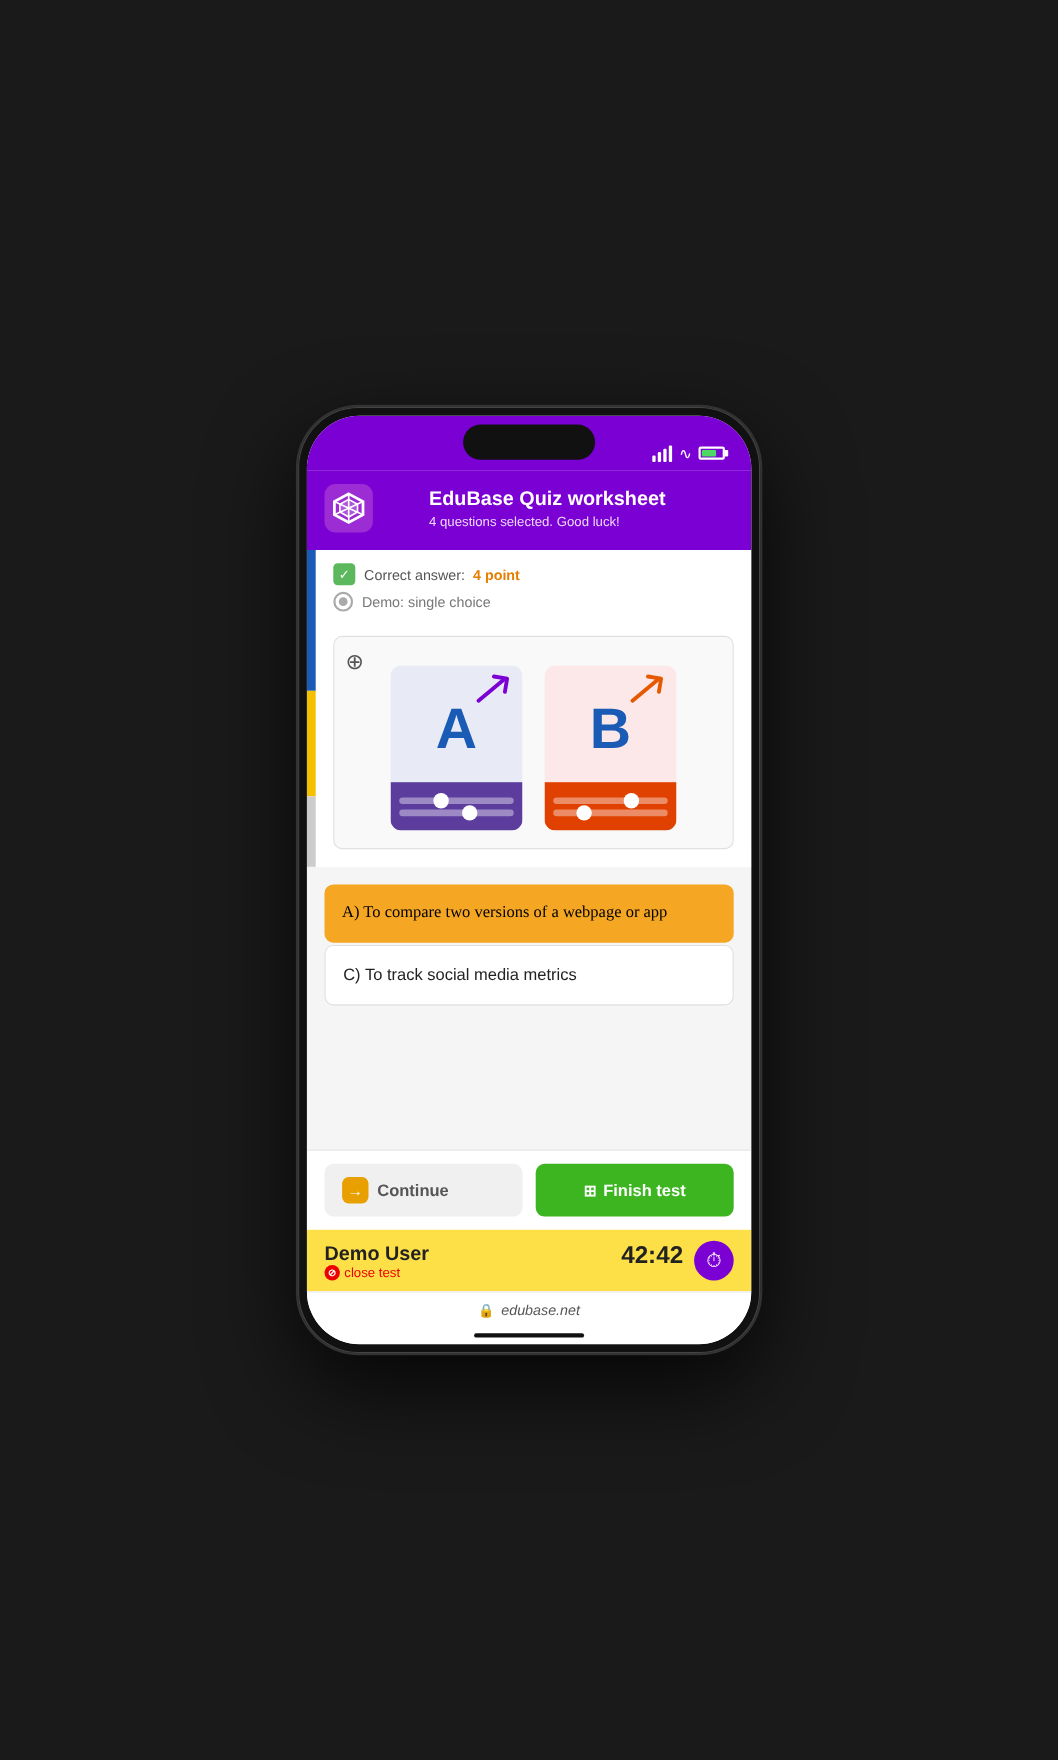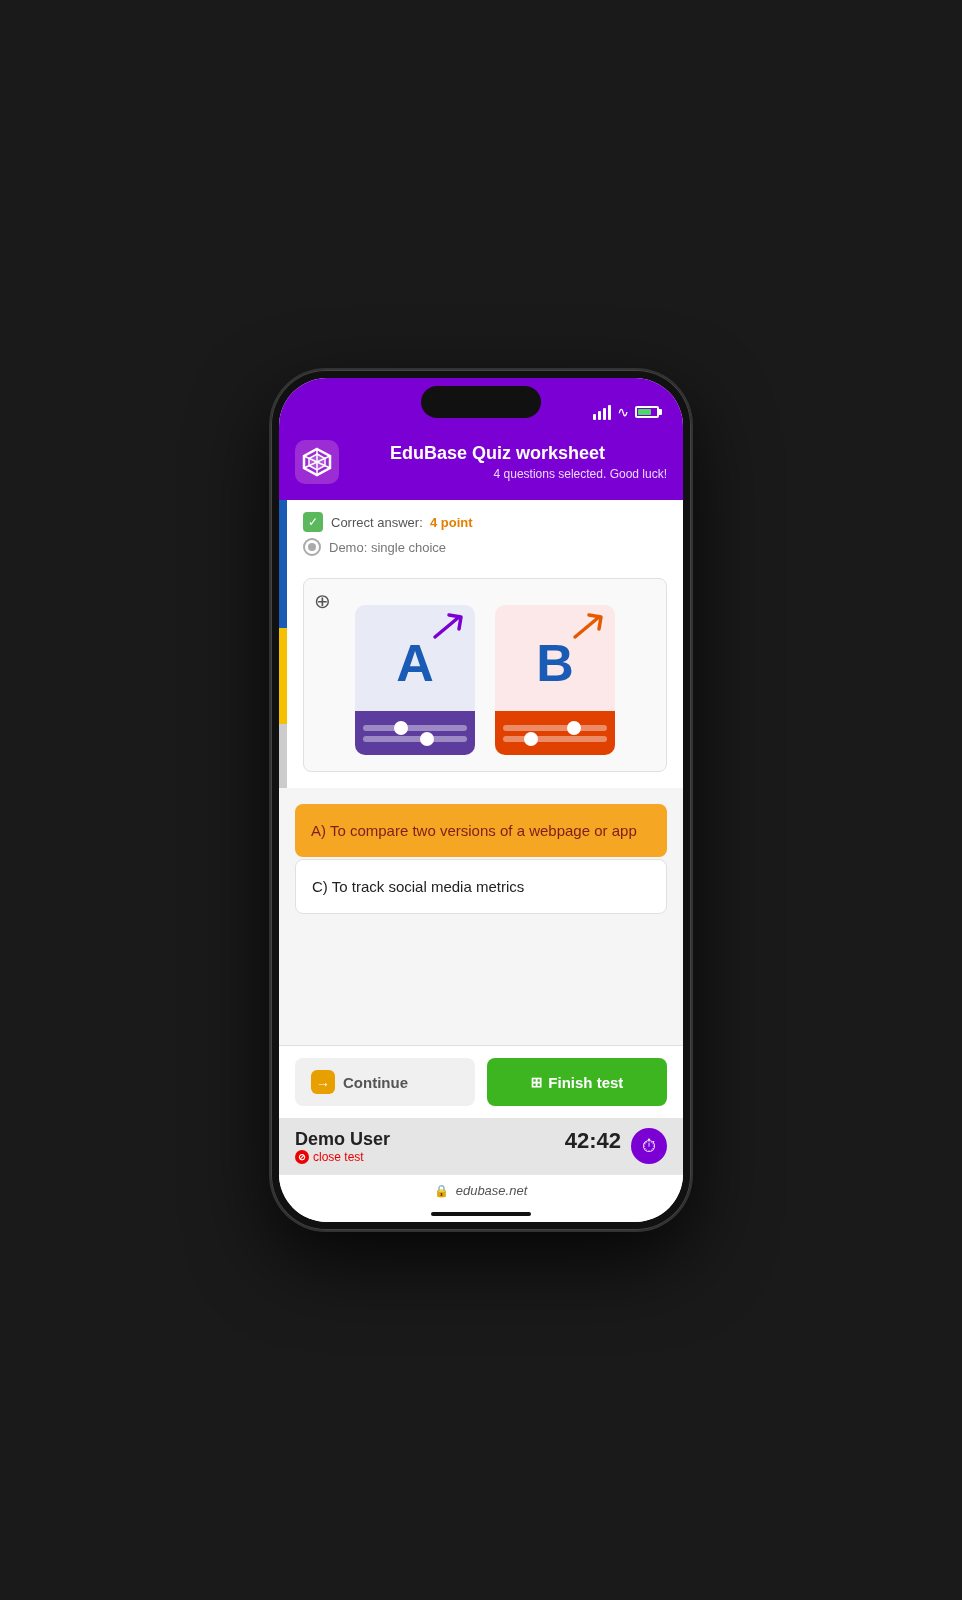--- a/index.html
+++ b/index.html
@@ -148,21 +148,20 @@
       color: white;
       font-size: 18px;
       font-weight: 700;
       line-height: 1.2;
     }
 
     .app-subtitle {
       color: rgba(255,255,255,0.85);
       font-size: 12px;
       margin-top: 2px;
-      text-align: right;
     }
 
     
     .content {
       flex: 1;
       overflow-y: auto;
       background: #f5f5f5;
       display: flex;
       flex-direction: column;
     }
@@ -395,21 +394,22 @@
       padding: 16px;
       border-radius: 8px;
       cursor: pointer;
       font-size: 15px;
       font-weight: 500;
       line-height: 1.4;
     }
 
     .answer-option.selected {
       background: #f5a623;
-      color: #7f1d1d;
+      color: #000000;
+      font-family: Liberation Serif, serif;
     }
 
     .answer-option.unselected {
       background: white;
       color: #222;
       border: 1px solid #e0e0e0;
     }
 
     
     .bottom-actions {
@@ -460,21 +460,21 @@
       color: white;
       cursor: pointer;
       display: flex;
       align-items: center;
       justify-content: center;
       gap: 6px;
     }
 
     
     .user-bar {
-      background: #e5e5e5;
+      background: #fde047;
       padding: 10px 16px;
       display: flex;
       align-items: center;
       justify-content: space-between;
       flex-shrink: 0;
     }
 
     .user-info {
       display: flex;
       flex-direction: column;

